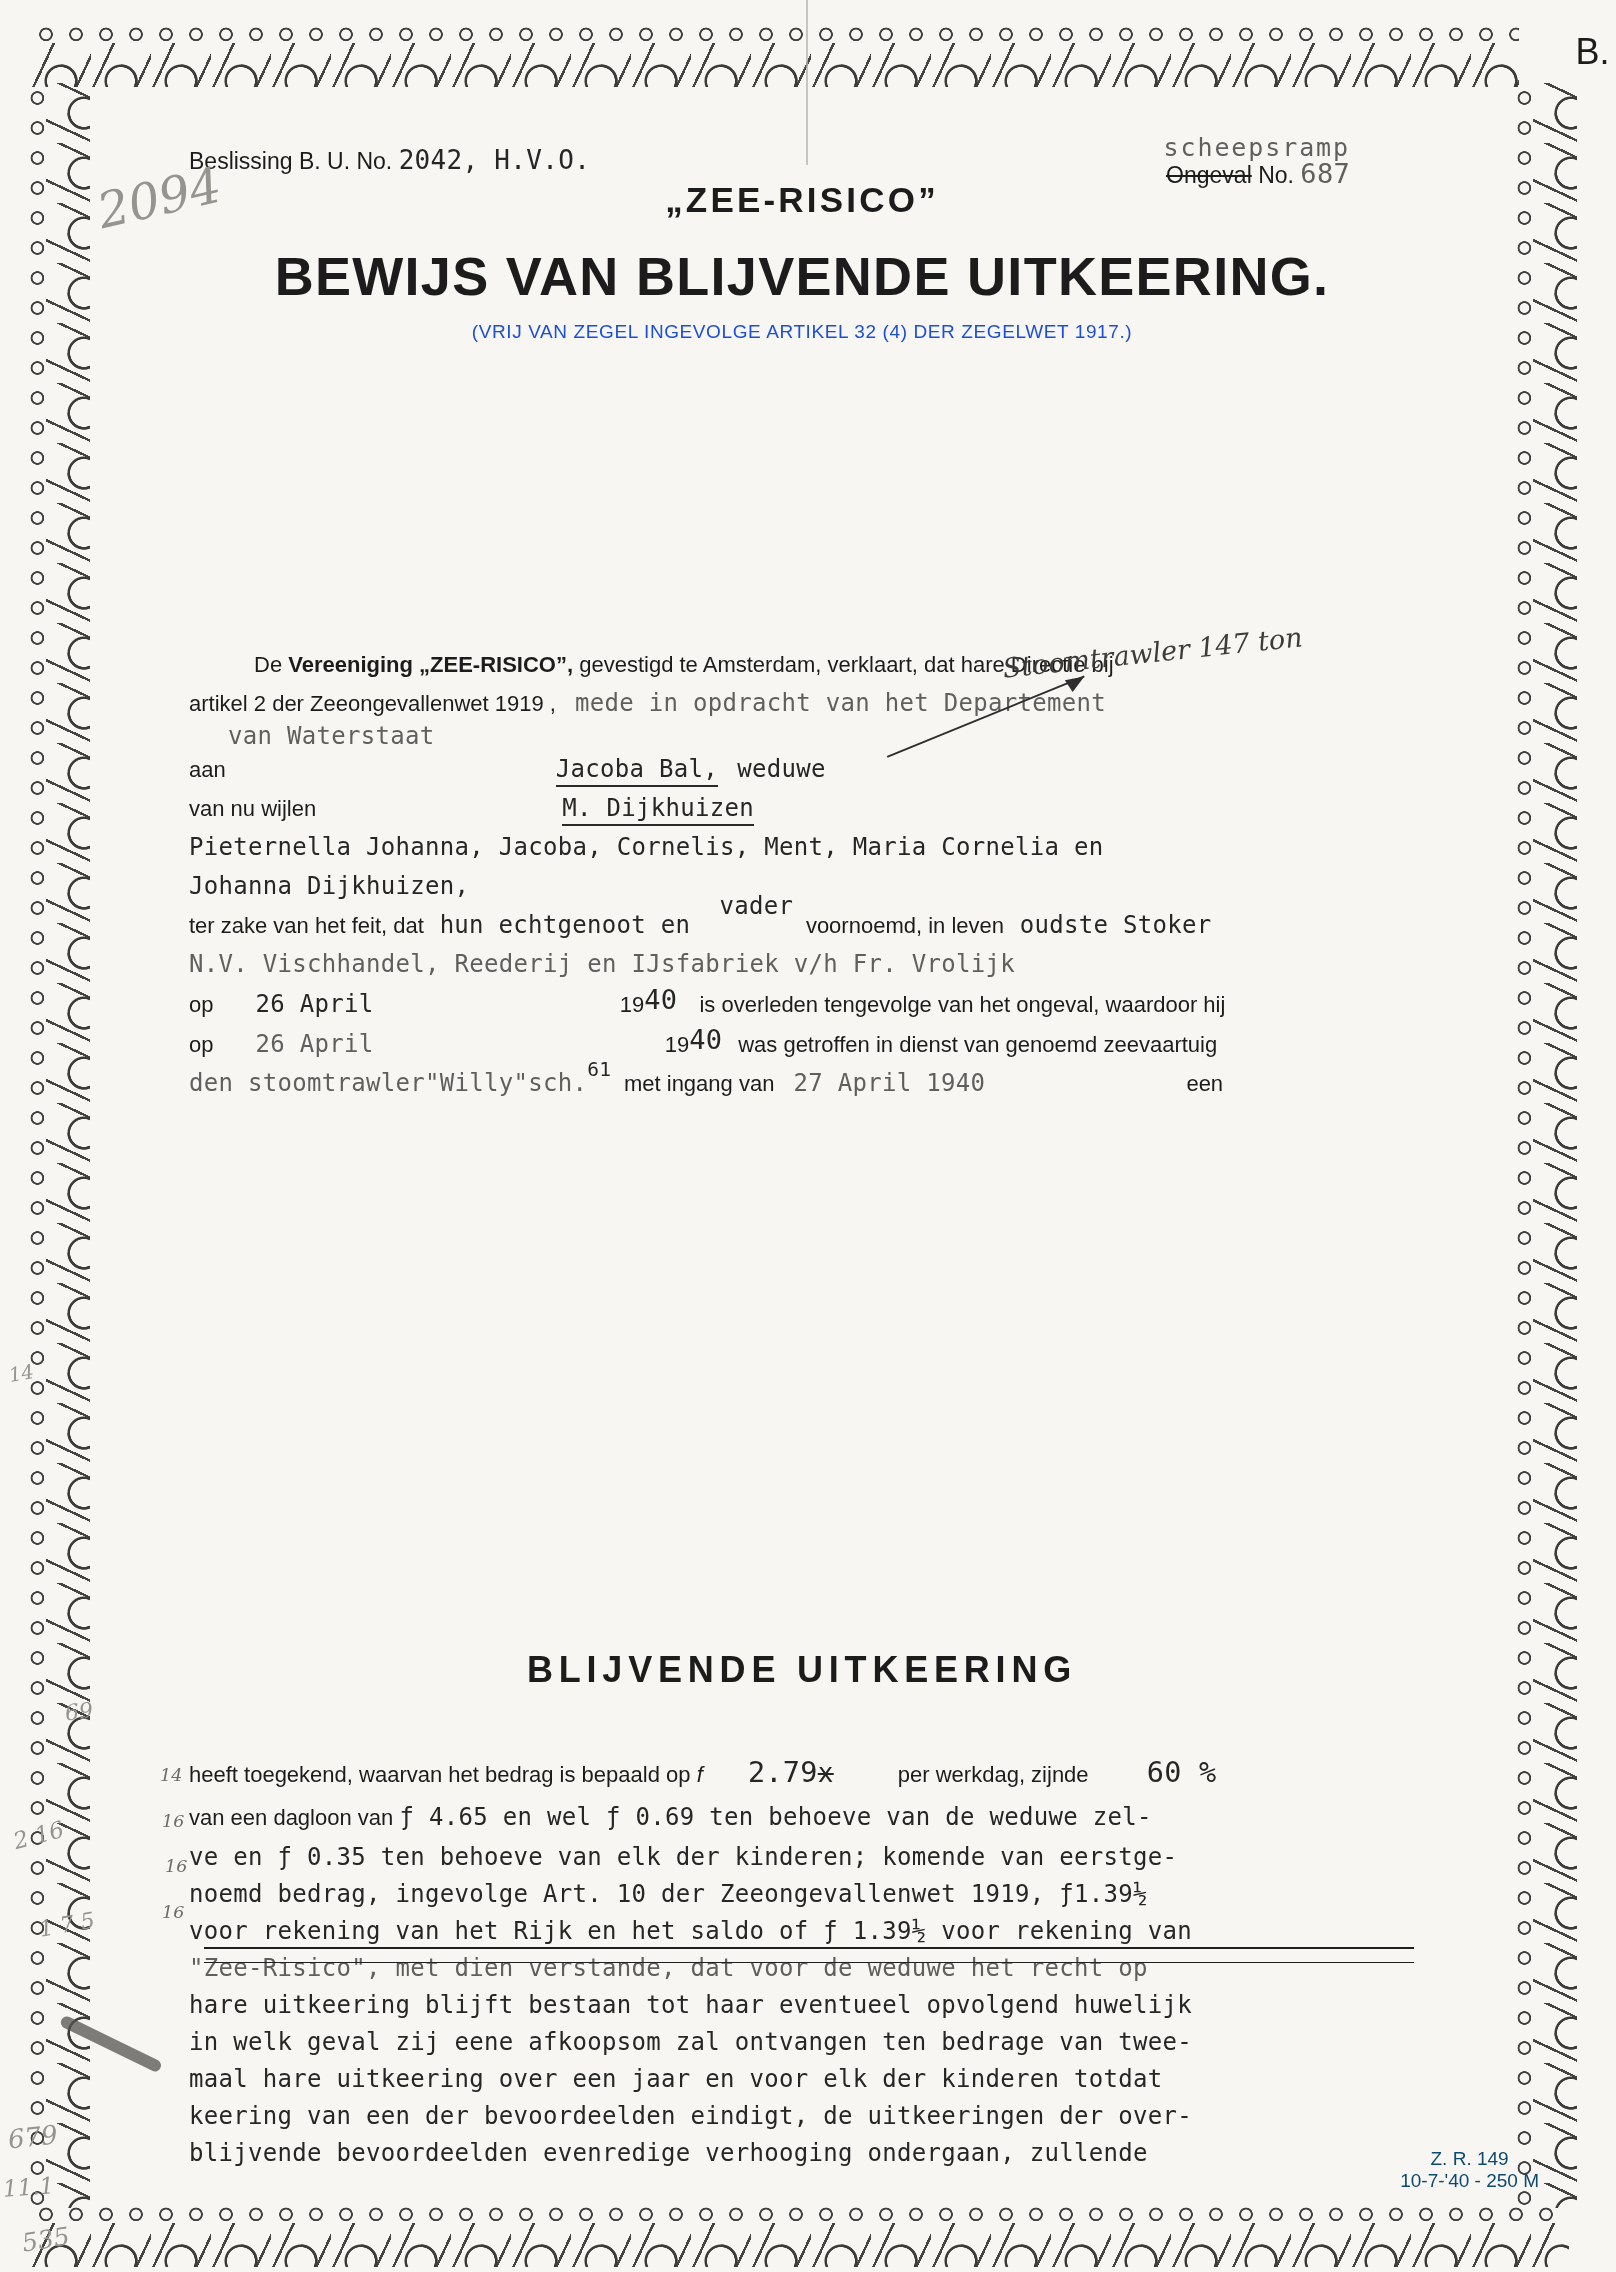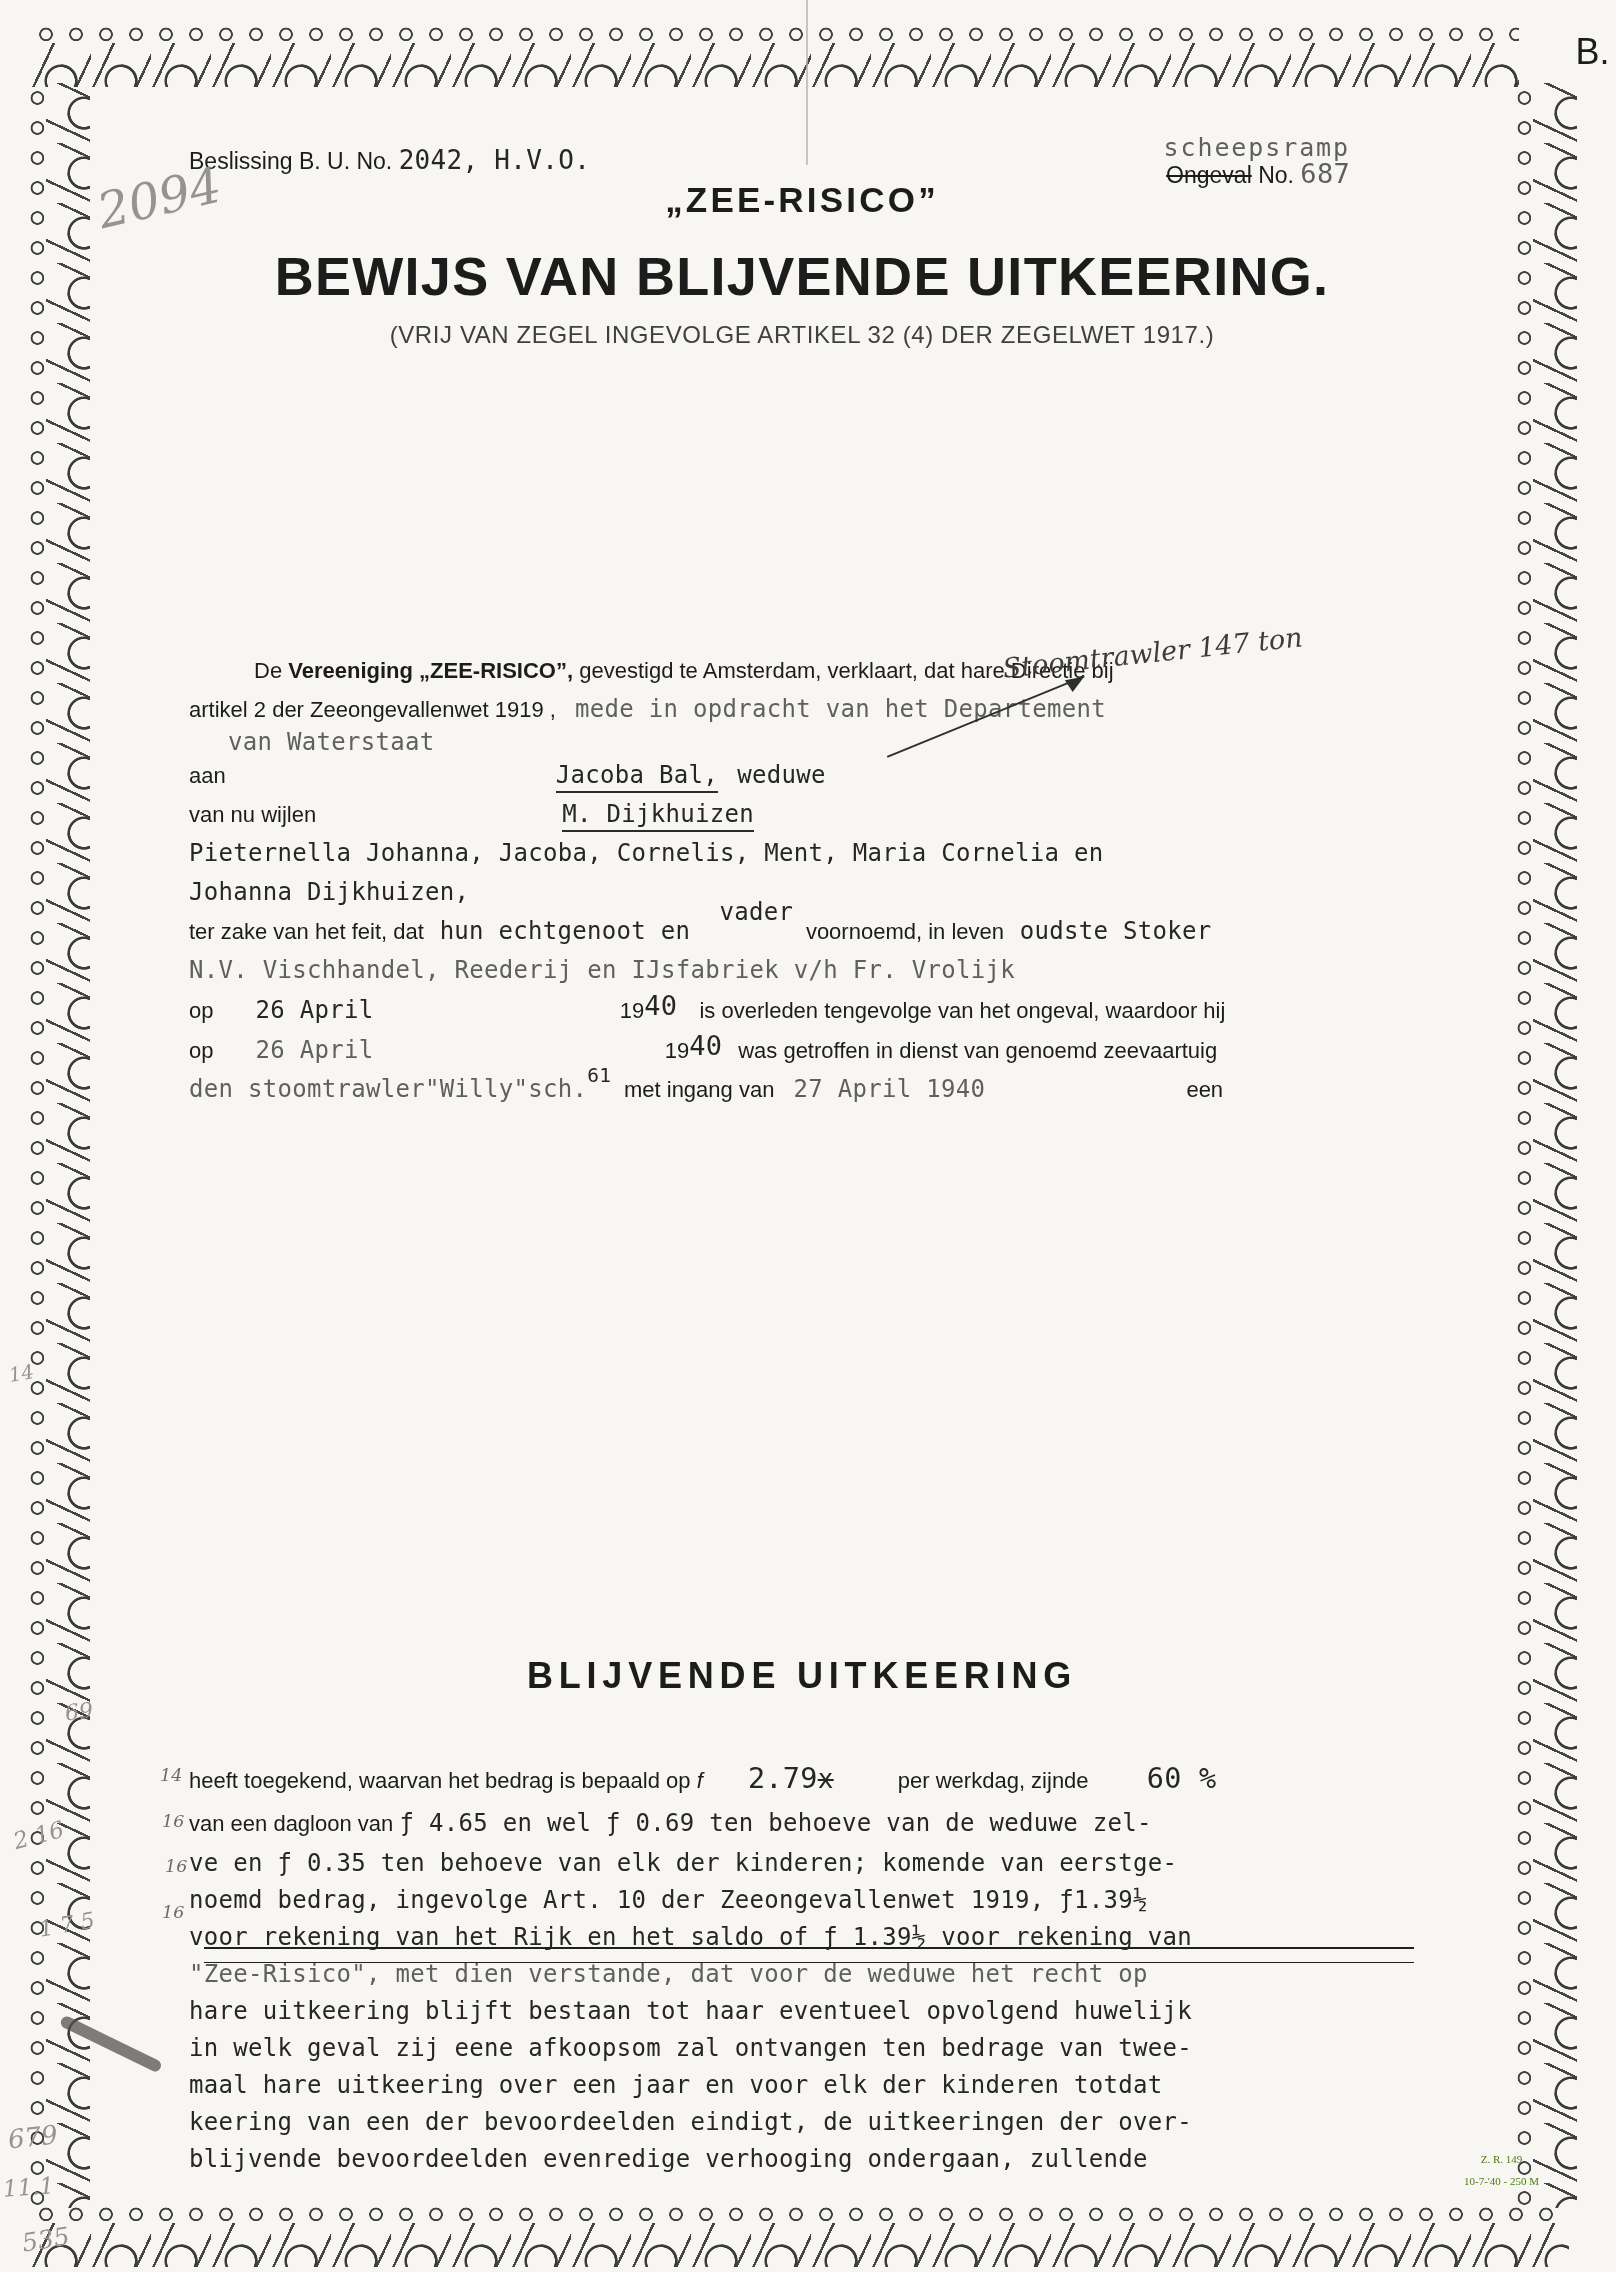--- a/index.html
+++ b/index.html
@@ -37,24 +37,24 @@
     background-position:0 0,17px 0,17px 30px,17px 0;
     background-repeat:repeat-y;}
 
   .content{position:relative;z-index:2;}
   .intro .ln{line-height:38px;font-size:22px;}
   .intro .t{font-size:24px;}
   .grant .ln{line-height:36px;font-size:22px;}
   .grant .t{font-size:24px;}
   .doc-title{font-size:54px;font-weight:bold;letter-spacing:1.3px;}
   .org-name{font-size:35px;font-weight:bold;letter-spacing:3.2px;}
-  .subtitle{font-size:24px;letter-spacing:0.6px;color:#404040;}
+  .subtitle{font-size:19px;letter-spacing:0.6px;color:#1d4ed8;}
   .h2{font-size:36px;font-weight:bold;letter-spacing:5.8px;}
   .rule2{border-top:2.6px solid #1f1f1f;border-bottom:1.9px solid #1f1f1f;height:13px;}
-  .footer-note{font-family:Liberation Serif, serif;font-size:11px;line-height:22px;color:#4d7c0f;}
+  .footer-note{font-family:Liberation Sans, sans-serif;font-size:19px;line-height:22px;color:#0c4a6e;}
 </style>
 </head>
 <body>
 
 <div class="page">
 
   <div class="band h abs" style="left:31px;right:97px;top:26px;"></div>
   <div class="band h abs" style="left:31px;right:47px;bottom:6.5px;"></div>
   <div class="band v abs" style="left:28.5px;top:83px;bottom:65px;"></div>
   <div class="band v abs" style="right:39px;top:83px;bottom:65px;"></div>

